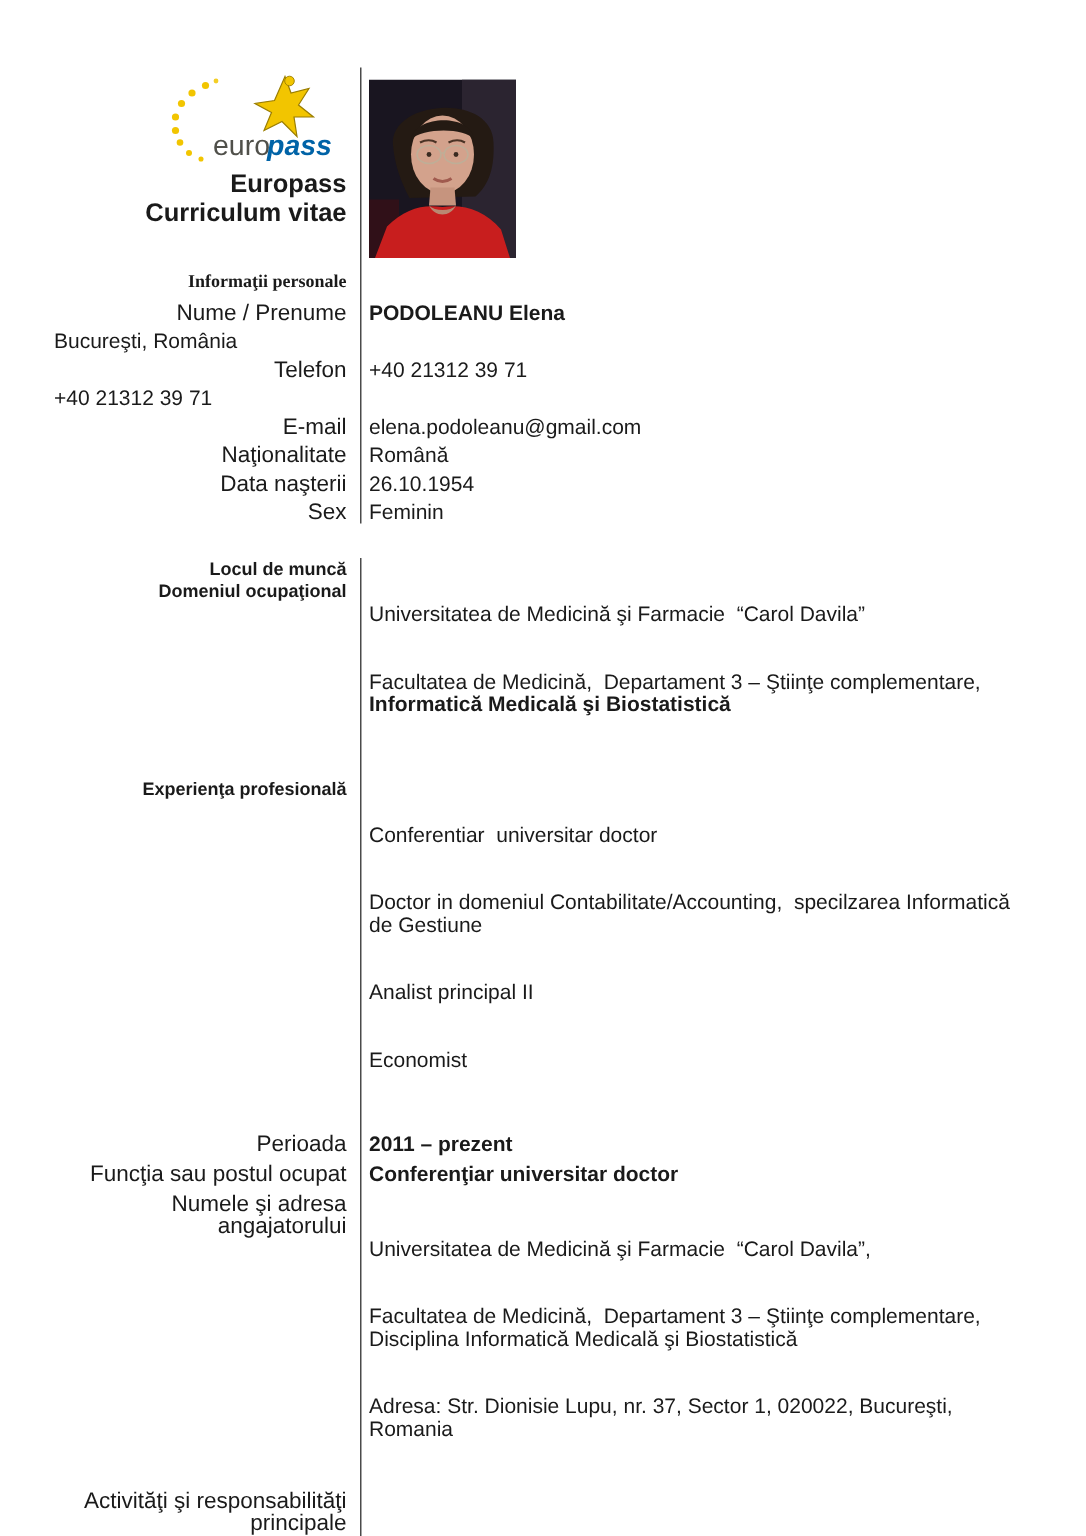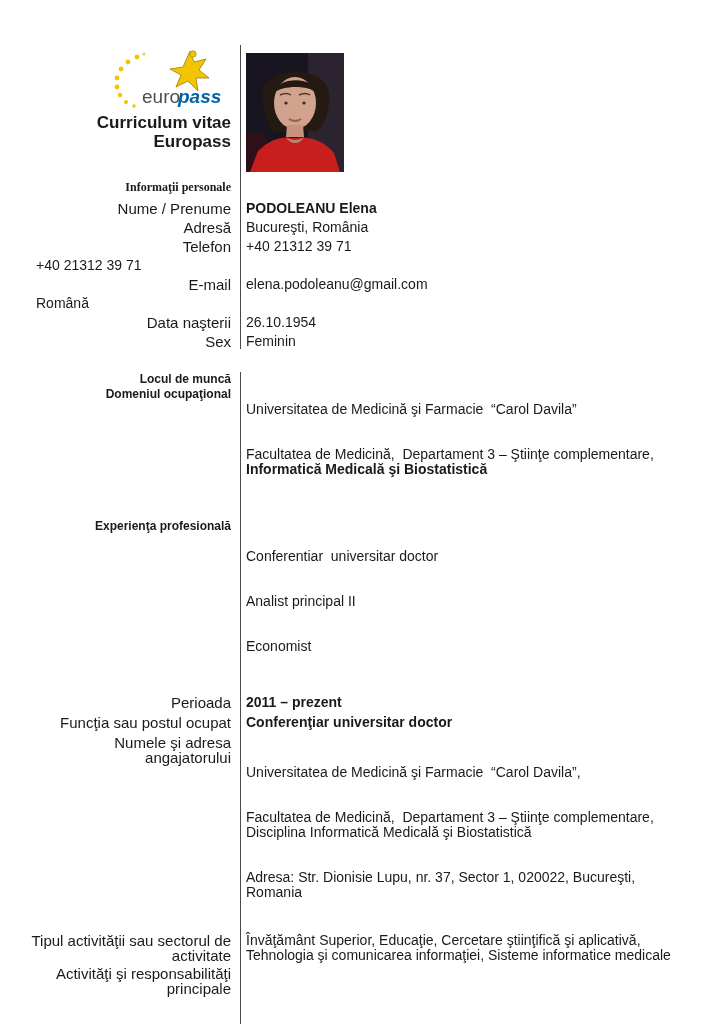--- a/index.html
+++ b/index.html
@@ -55,22 +55,22 @@
             <circle cx="30" cy="4" r="1.6" opacity="0.85"></circle>
           </g>
           <g>
             <path d="M76,1 L80,12 L92,9 L85,20 L95,28 L82,28 L84,41 L74,31 L62,37 L67,25 L56,19 L69,17 Z" fill="#f2c500" stroke="#9a7d00" stroke-width="0.8"></path>
             <circle cx="79" cy="4" r="3.2" fill="#f2c500" stroke="#9a7d00" stroke-width="0.6"></circle>
           </g>
           <text x="28" y="53" font-size="19" fill="#50504a">euro</text>
           <text x="64" y="53" font-size="19" font-weight="bold" font-style="italic" fill="#0063a7">pass</text>
         </svg>
         <div class="doc-title">
+          <div>Europass</div>
           <div>Curriculum vitae</div>
-          <div>Europass</div>
         </div>
         <div class="info-heading heading">Informaţii personale</div>
       </div>
       <div class="photo-cell">
         <svg width="98" height="119" viewBox="0 0 98 119">
           <rect width="98" height="119" fill="#191520"></rect>
           <rect x="62" width="36" height="119" fill="#2b2430"></rect>
           <rect x="0" y="80" width="20" height="39" fill="#301018"></rect>
           <path d="M16,44 C13,14 82,8 83,42 C84,62 78,72 71,78 L27,79 C21,68 17,56 16,44 Z" fill="#241a13"></path>
           <ellipse cx="49" cy="50" rx="21" ry="26" fill="#d3a28c"></ellipse>
@@ -88,35 +88,35 @@
           <path d="M40,84 C44,92 54,92 58,84 C54,88 44,88 40,84 Z" fill="#b98872"></path>
         </svg>
       </div>
     </div>
     <div class="personal-rows">
       <div class="grid p-row">
         <div class="lab">Nume / Prenume</div>
         <div class="val b">PODOLEANU Elena</div>
       </div>
       <div class="grid p-row">
-        <div class="lab">Adresă</div>
         <div class="val">Bucureşti, România</div>
       </div>
       <div class="grid p-row">
         <div class="lab">Telefon</div>
         <div class="val">+40 21312 39 71</div>
       </div>
       <div class="grid p-row">
         <div class="val">+40 21312 39 71</div>
       </div>
       <div class="grid p-row">
         <div class="lab">E-mail</div>
         <div class="val">elena.podoleanu@gmail.com</div>
       </div>
       <div class="grid p-row">
+        <div class="lab">Naţionalitate</div>
         <div class="val">Română</div>
       </div>
       <div class="grid p-row">
         <div class="lab">Data naşterii</div>
         <div class="val">26.10.1954</div>
       </div>
       <div class="grid p-row">
         <div class="lab">Sex</div>
         <div class="val">Feminin</div>
       </div>
@@ -133,20 +133,21 @@
       <div class="val">
         <div>Universitatea de Medicină şi Farmacie  “Carol Davila”</div>
         <div><span>Facultatea de Medicină,  Departament 3 – Ştiinţe complementare,  </span><span class="b">Informatică Medicală şi Biostatistică</span></div>
       </div>
     </div>
 
     <div class="grid exp-row">
       <div class="lab heading">Experienţa profesională</div>
       <div class="val">
         <div>Conferentiar  universitar doctor</div>
+        <div>Doctor in domeniul Contabilitate/Accounting,  specilzarea Informatică  de Gestiune</div>
         <div>Analist principal II</div>
         <div>Economist</div>
       </div>
     </div>
 
     <div class="grid period-row">
       <div class="lab">Perioada</div>
       <div class="val b">2011 – prezent</div>
     </div>
     <div class="grid pos-row">
@@ -154,24 +155,20 @@
       <div class="val b">Conferenţiar universitar doctor</div>
     </div>
     <div class="grid emp-row">
       <div class="lab">Numele şi adresa angajatorului</div>
       <div class="val">
         <div>Universitatea de Medicină şi Farmacie  “Carol Davila”,</div>
         <div>Facultatea de Medicină,  Departament 3 – Ştiinţe complementare, Disciplina Informatică Medicală şi Biostatistică</div>
         <div>Adresa: Str. Dionisie Lupu, nr. 37, Sector 1, 020022, Bucureşti, Romania</div>
       </div>
     </div>
-    <div class="grid sector-row">
-      <div class="lab">Tipul activităţii sau sectorul de activitate</div>
-      <div class="val">Învăţământ Superior, Educaţie, Cercetare ştiinţifică şi aplicativă, Tehnologia şi comunicarea informaţiei, Sisteme informatice medicale</div>
-    </div>
     <div class="grid act-row">
       <div class="lab">Activităţi şi responsabilităţi principale</div>
       <div class="val">
         
         
         
         
         
         
         

